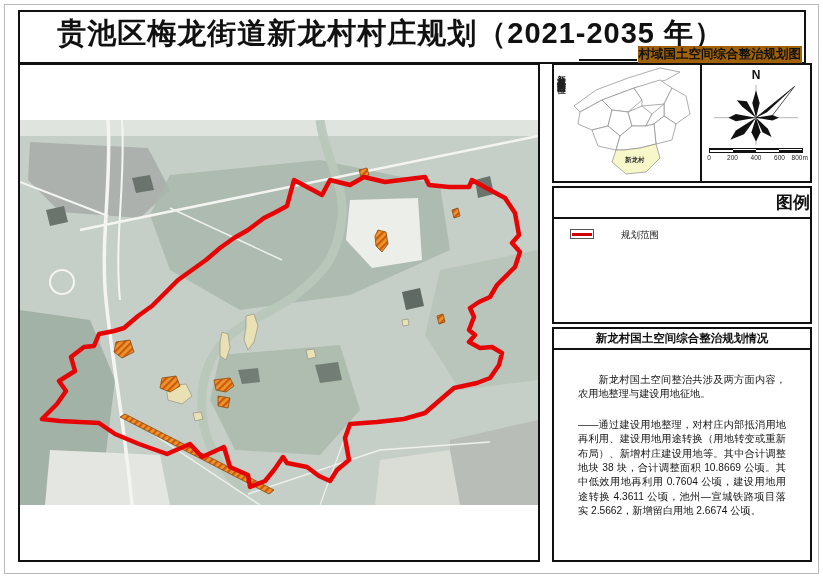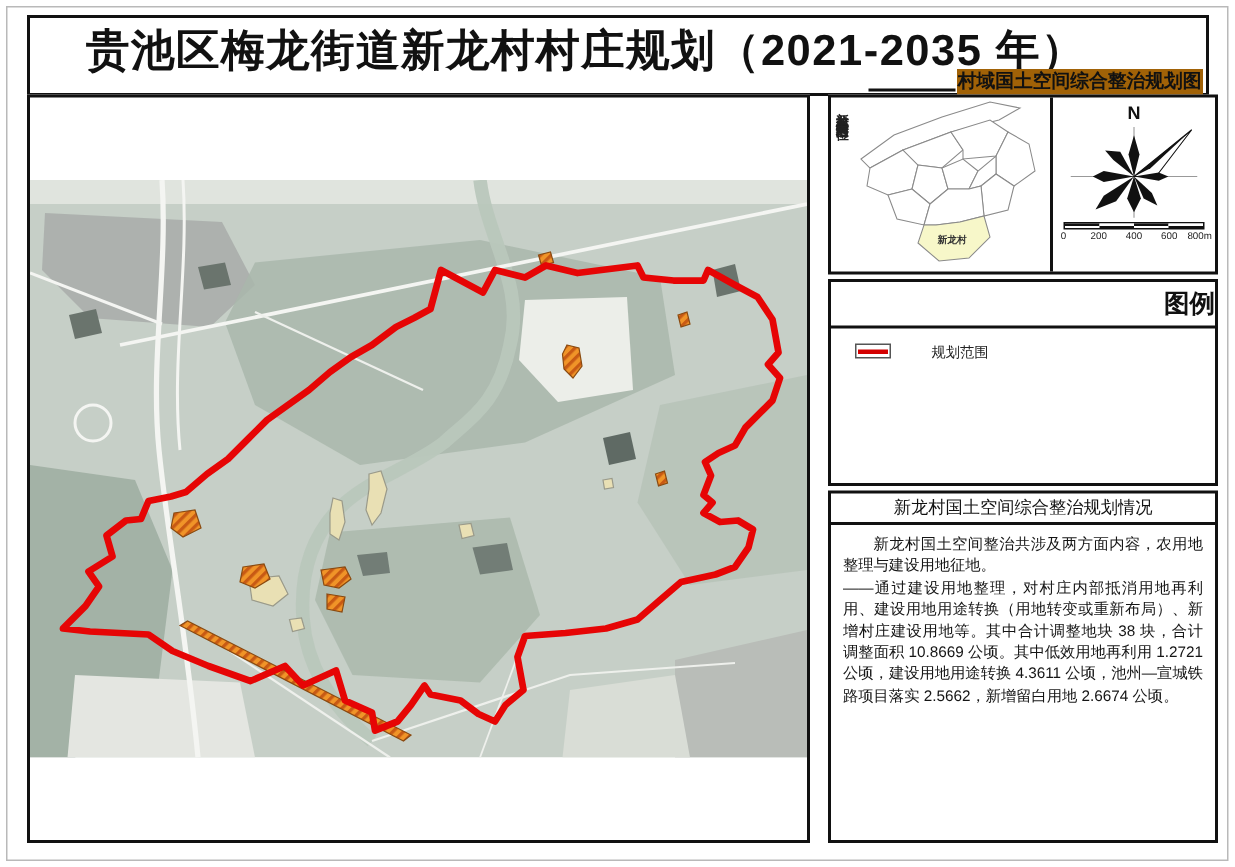--- a/index.html
+++ b/index.html
@@ -38,23 +38,23 @@
   .legend-items{padding:10px 0 0 16px;}
   .legend-row{display:flex;align-items:flex-start;margin-bottom:13px;gap:17px;}
   .legend-label{font-size:9.5px;margin-left:10px;color:#222;}
   .sw{width:24px;height:11px;box-sizing:border-box;}
   .sw-boundary{border:1px solid #555;background:#fff;position:relative;height:10px;}
   .sw-boundary::after{content:"";position:absolute;left:1px;right:1px;top:3px;height:2.5px;background:#d40000;}
   .sw-farm{background:#ece3b8;border:1px solid #8d8d7d;}
   .sw-constr{background:repeating-linear-gradient(45deg,#c85a14 0 2px,#f09428 2px 5px);border:1px solid #8a4a10;}
   
   .box-report{flex:1;}
-  .report-hdr{font-size:11.5px;font-weight:normal;text-align:center;padding:2px 0;border-bottom:2px solid #111;}
+  .report-hdr{font-size:11.5px;font-weight:bold;text-align:center;padding:2px 0;border-bottom:2px solid #111;}
   .report-body{padding:7px 8px 0 8px;}
-  .report-body p{margin:0;font-size:10.2px;line-height:14.4px;text-align:justify;color:#151515;}
+  .report-body p{margin:16px;font-size:10.2px;line-height:14.4px;text-align:justify;color:#151515;}
   .report-body p.indent{text-indent:2em;}
 </style>
 </head>
 <body>
 
 <div class="outer-frame"></div>
 
 <div class="title-bar">
   <div class="title-main">贵池区梅龙街道新龙村村庄规划（2021-2035 年）</div>
   <div class="subtitle-wrap">
@@ -201,17 +201,17 @@
       </div>
     </div>
   </div>
 
   <div class="box-gap"></div>
 
   <div class="side-box box-report">
     <div class="report-hdr">新龙村国土空间综合整治规划情况</div>
     <div class="report-body">
       <p class="indent">新龙村国土空间整治共涉及两方面内容，农用地整理与建设用地征地。</p>
-      <p>——通过建设用地整理，对村庄内部抵消用地再利用、建设用地用途转换（用地转变或重新布局）、新增村庄建设用地等。其中合计调整地块 38 块，合计调整面积 10.8669 公顷。其中低效用地再利用 1.2721 公顷，建设用地用途转换 4.3611 公顷，池州—宣城铁路项目落实 2.5662，新增留白用地 2.6674 公顷。</p>
+      <p>——通过建设用地整理，对村庄内部抵消用地再利用、建设用地用途转换（用地转变或重新布局）、新增村庄建设用地等。其中合计调整地块 38 块，合计调整面积 10.8669 公顷。其中低效用地再利用 0.7604 公顷，建设用地用途转换 4.3611 公顷，池州—宣城铁路项目落实 2.5662，新增留白用地 2.6674 公顷。</p>
     </div>
   </div>
 
 </div>
 
 </body></html>

